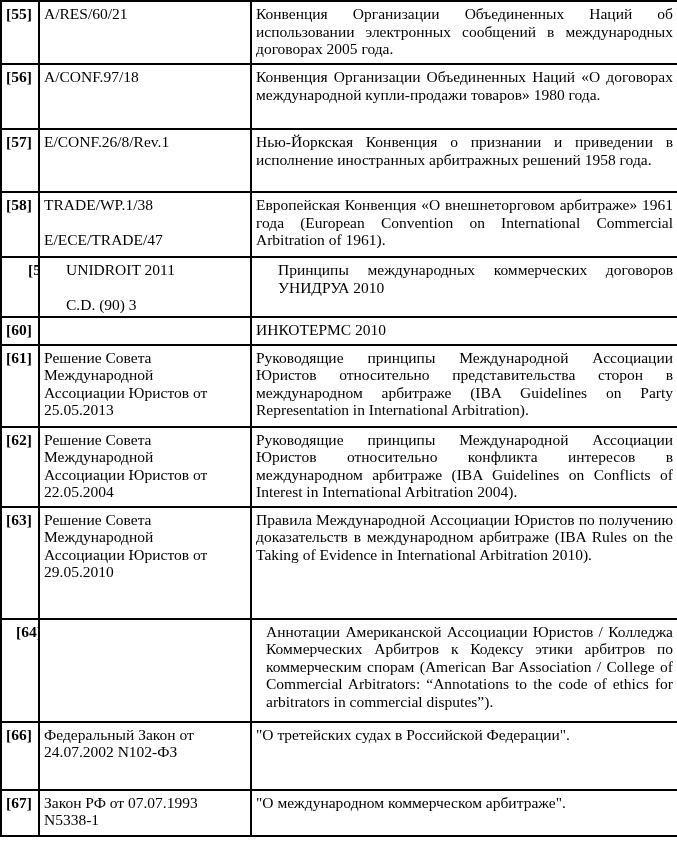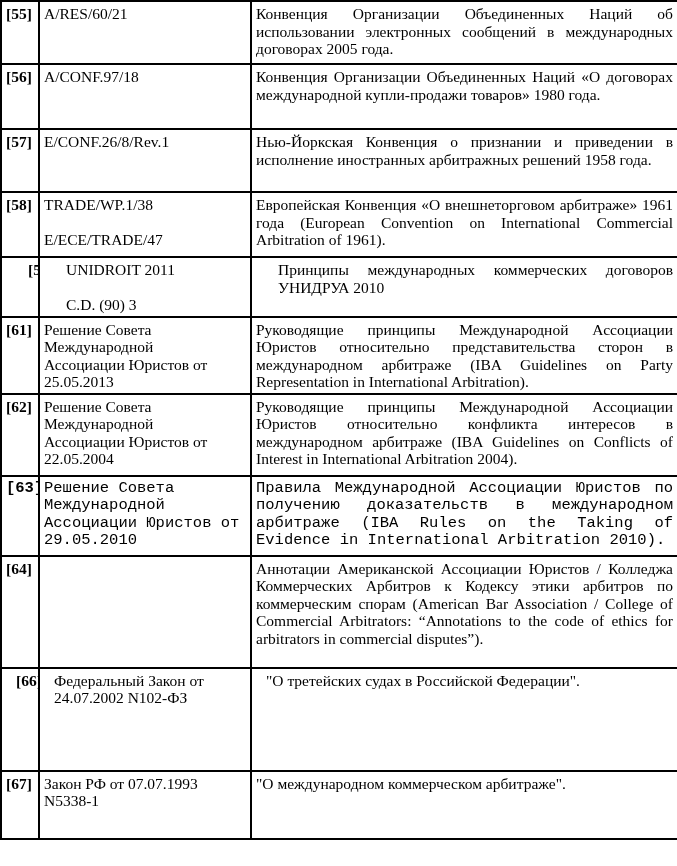--- a/index.html
+++ b/index.html
@@ -50,21 +50,21 @@
   }
 
   
   tr:nth-child(1)  > td { height: 56px; }
   tr:nth-child(2)  > td { height: 58px; }
   tr:nth-child(3)  > td { height: 56px; margin-left: 48px; }
   tr:nth-child(4)  > td { height: 58px; }
   tr:nth-child(5)  > td { height: 52px; padding-left: 26px; }
   tr:nth-child(6)  > td { height: 21px; }
   tr:nth-child(7)  > td { height: 75px; }
-  tr:nth-child(8)  > td { height: 73px; font-family: Liberation Mono, monospace; }
+  tr:nth-child(8)  > td { height: 73px; }
   tr:nth-child(9)  > td { height: 105px; }
   tr:nth-child(10) > td { height: 96px; padding-left: 14px; }
   tr:nth-child(11) > td { height: 61px; }
   tr:nth-child(12) > td { height: 39px; margin-top: 28px; }
   tr:nth-child(13) > td { height: 38px; }
 </style>
 </head>
 <body>
 
 <div class="page">
@@ -98,20 +98,25 @@
           <td class="desc-cell">Европейская Конвенция «О внешнеторговом арбитраже» 1961 года (European Convention on International Commercial Arbitration of 1961).</td>
         </tr>
         <tr>
           <td class="ref-cell">[59]</td>
           <td class="code-cell">UNIDROIT 2011
 
 C.D. (90) 3</td>
           <td class="desc-cell">Принципы международных коммерческих договоров УНИДРУА 2010</td>
         </tr>
         <tr>
+          <td class="ref-cell">[60]</td>
+          <td class="code-cell"></td>
+          <td class="desc-cell">ИНКОТЕРМС 2010</td>
+        </tr>
+        <tr>
           <td class="ref-cell">[61]</td>
           <td class="code-cell">Решение Совета
 Международной
 Ассоциации Юристов от
 25.05.2013</td>
           <td class="desc-cell">Руководящие принципы Международной Ассоциации Юристов относительно представительства сторон в международном арбитраже (IBA Guidelines on Party Representation in International Arbitration).</td>
         </tr>
         <tr>
           <td class="ref-cell">[62]</td>
           <td class="code-cell">Решение Совета

